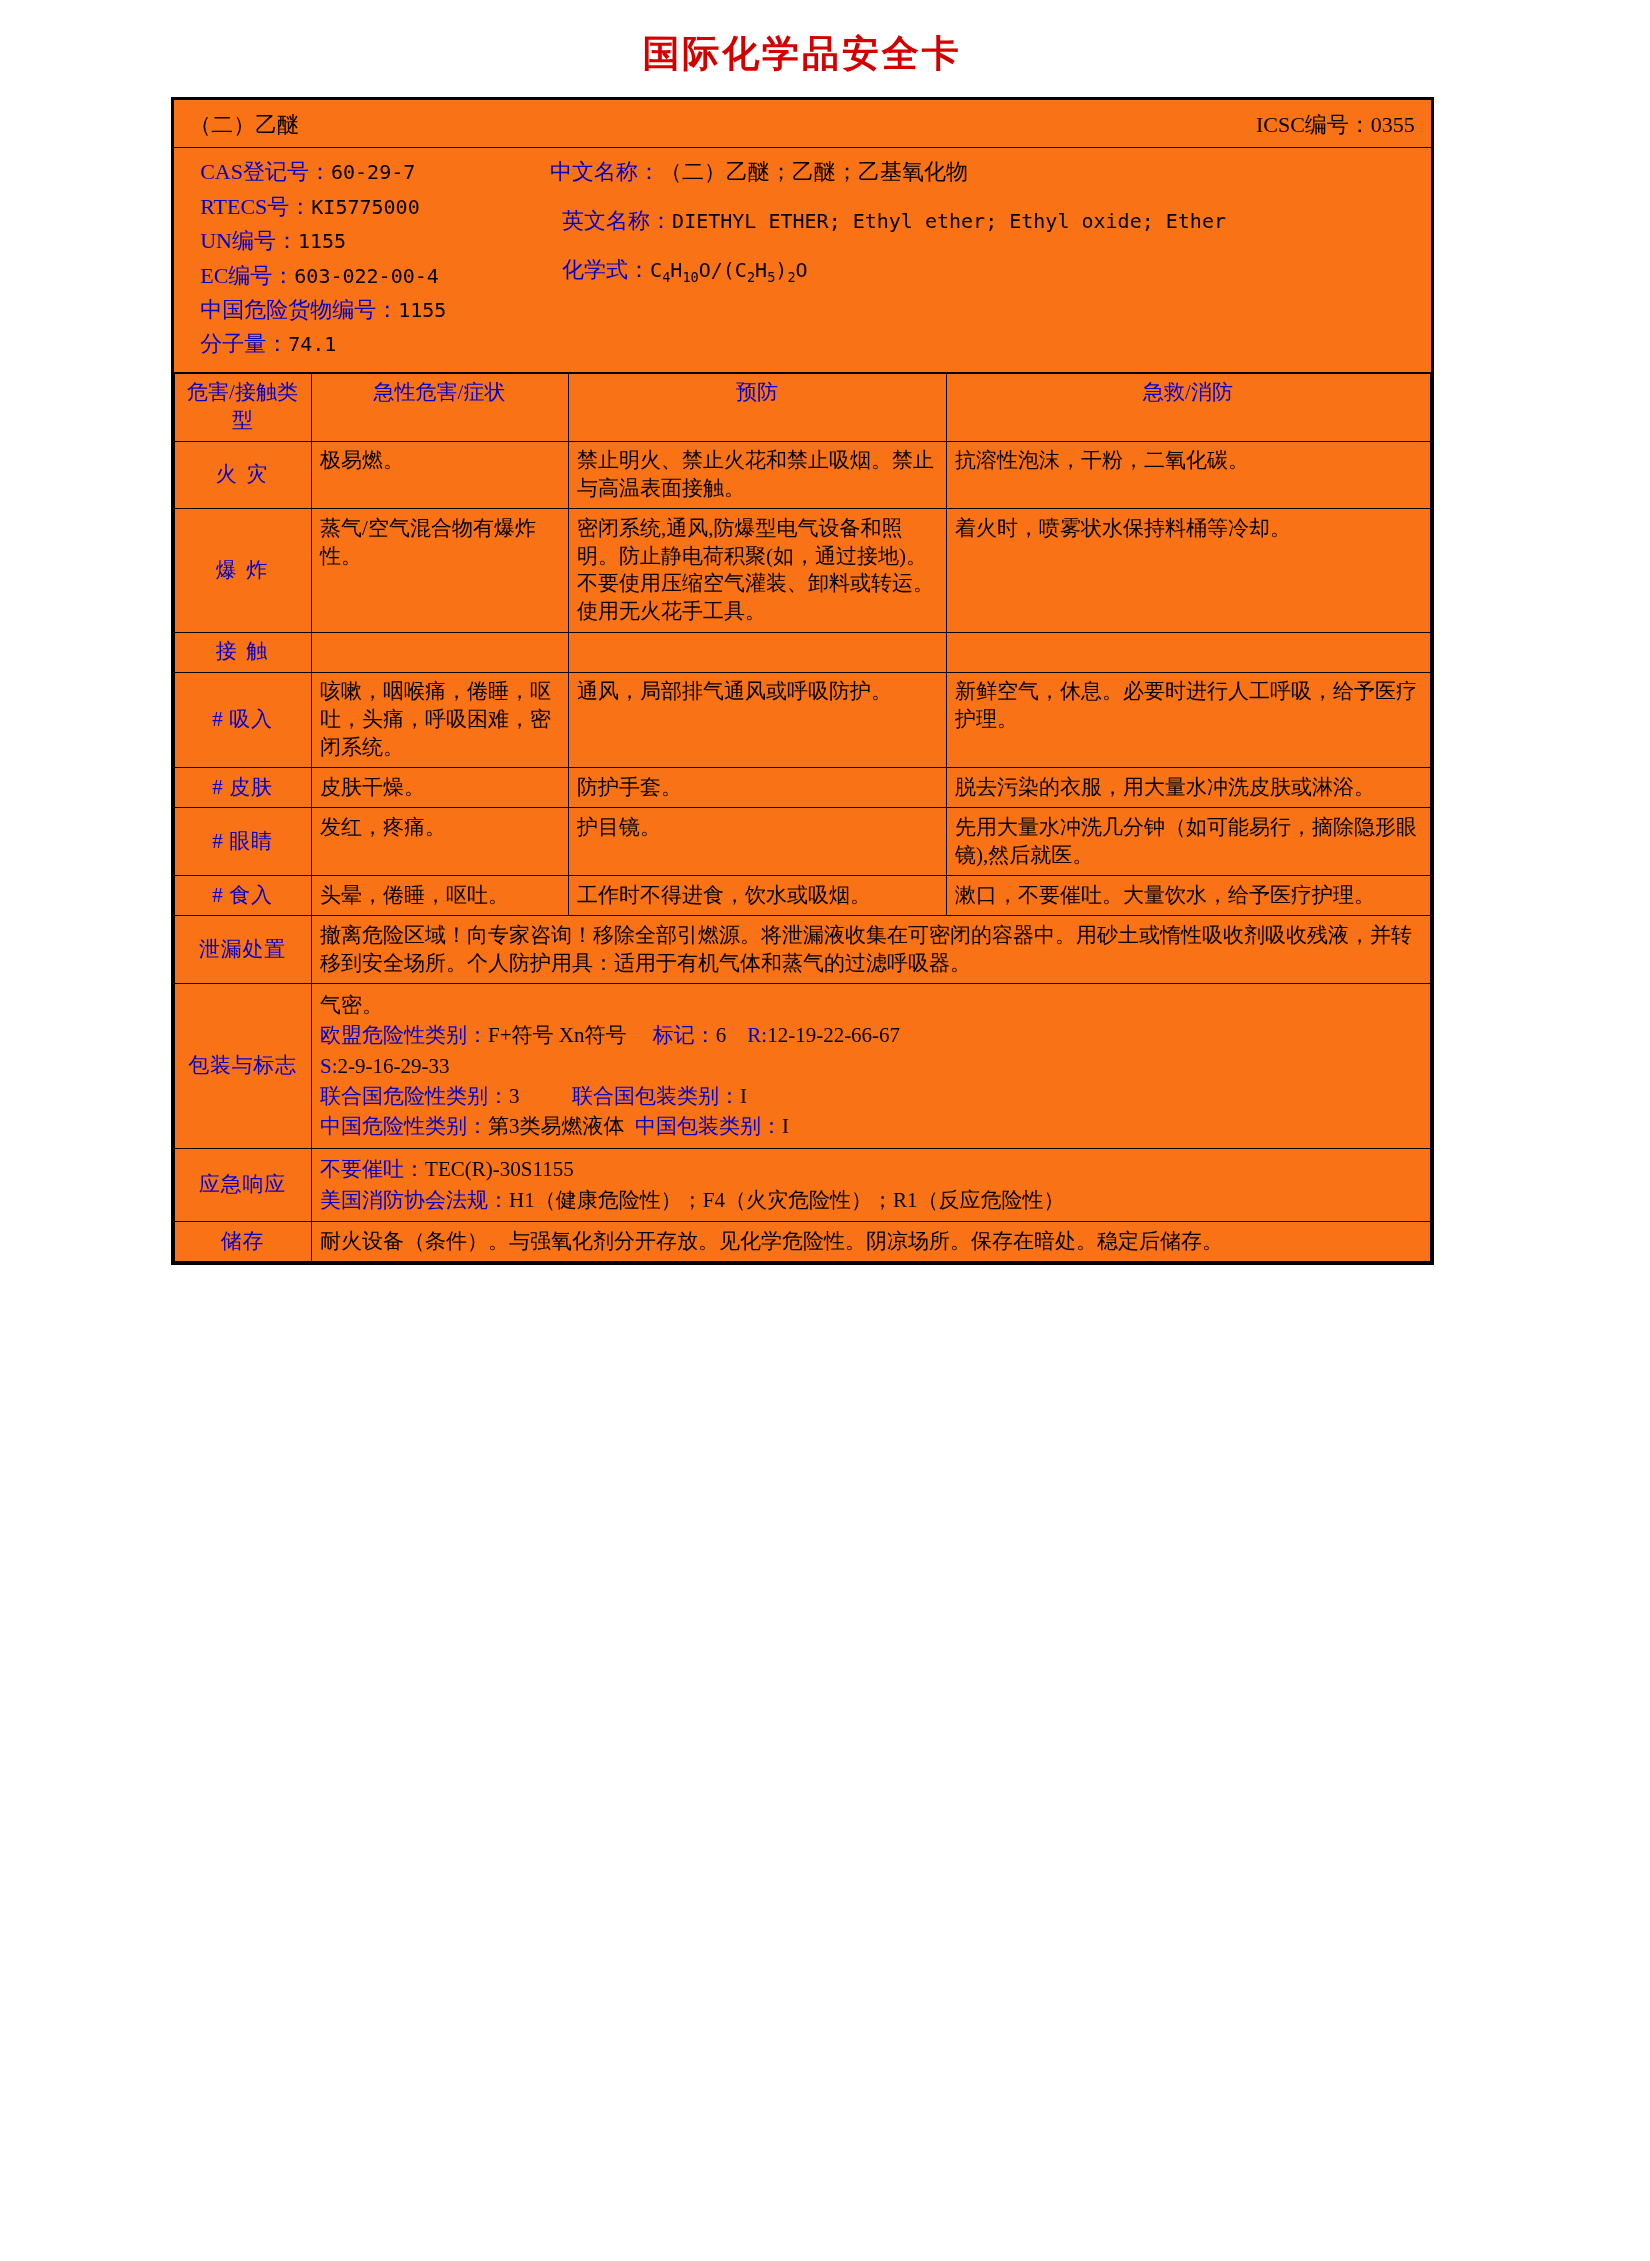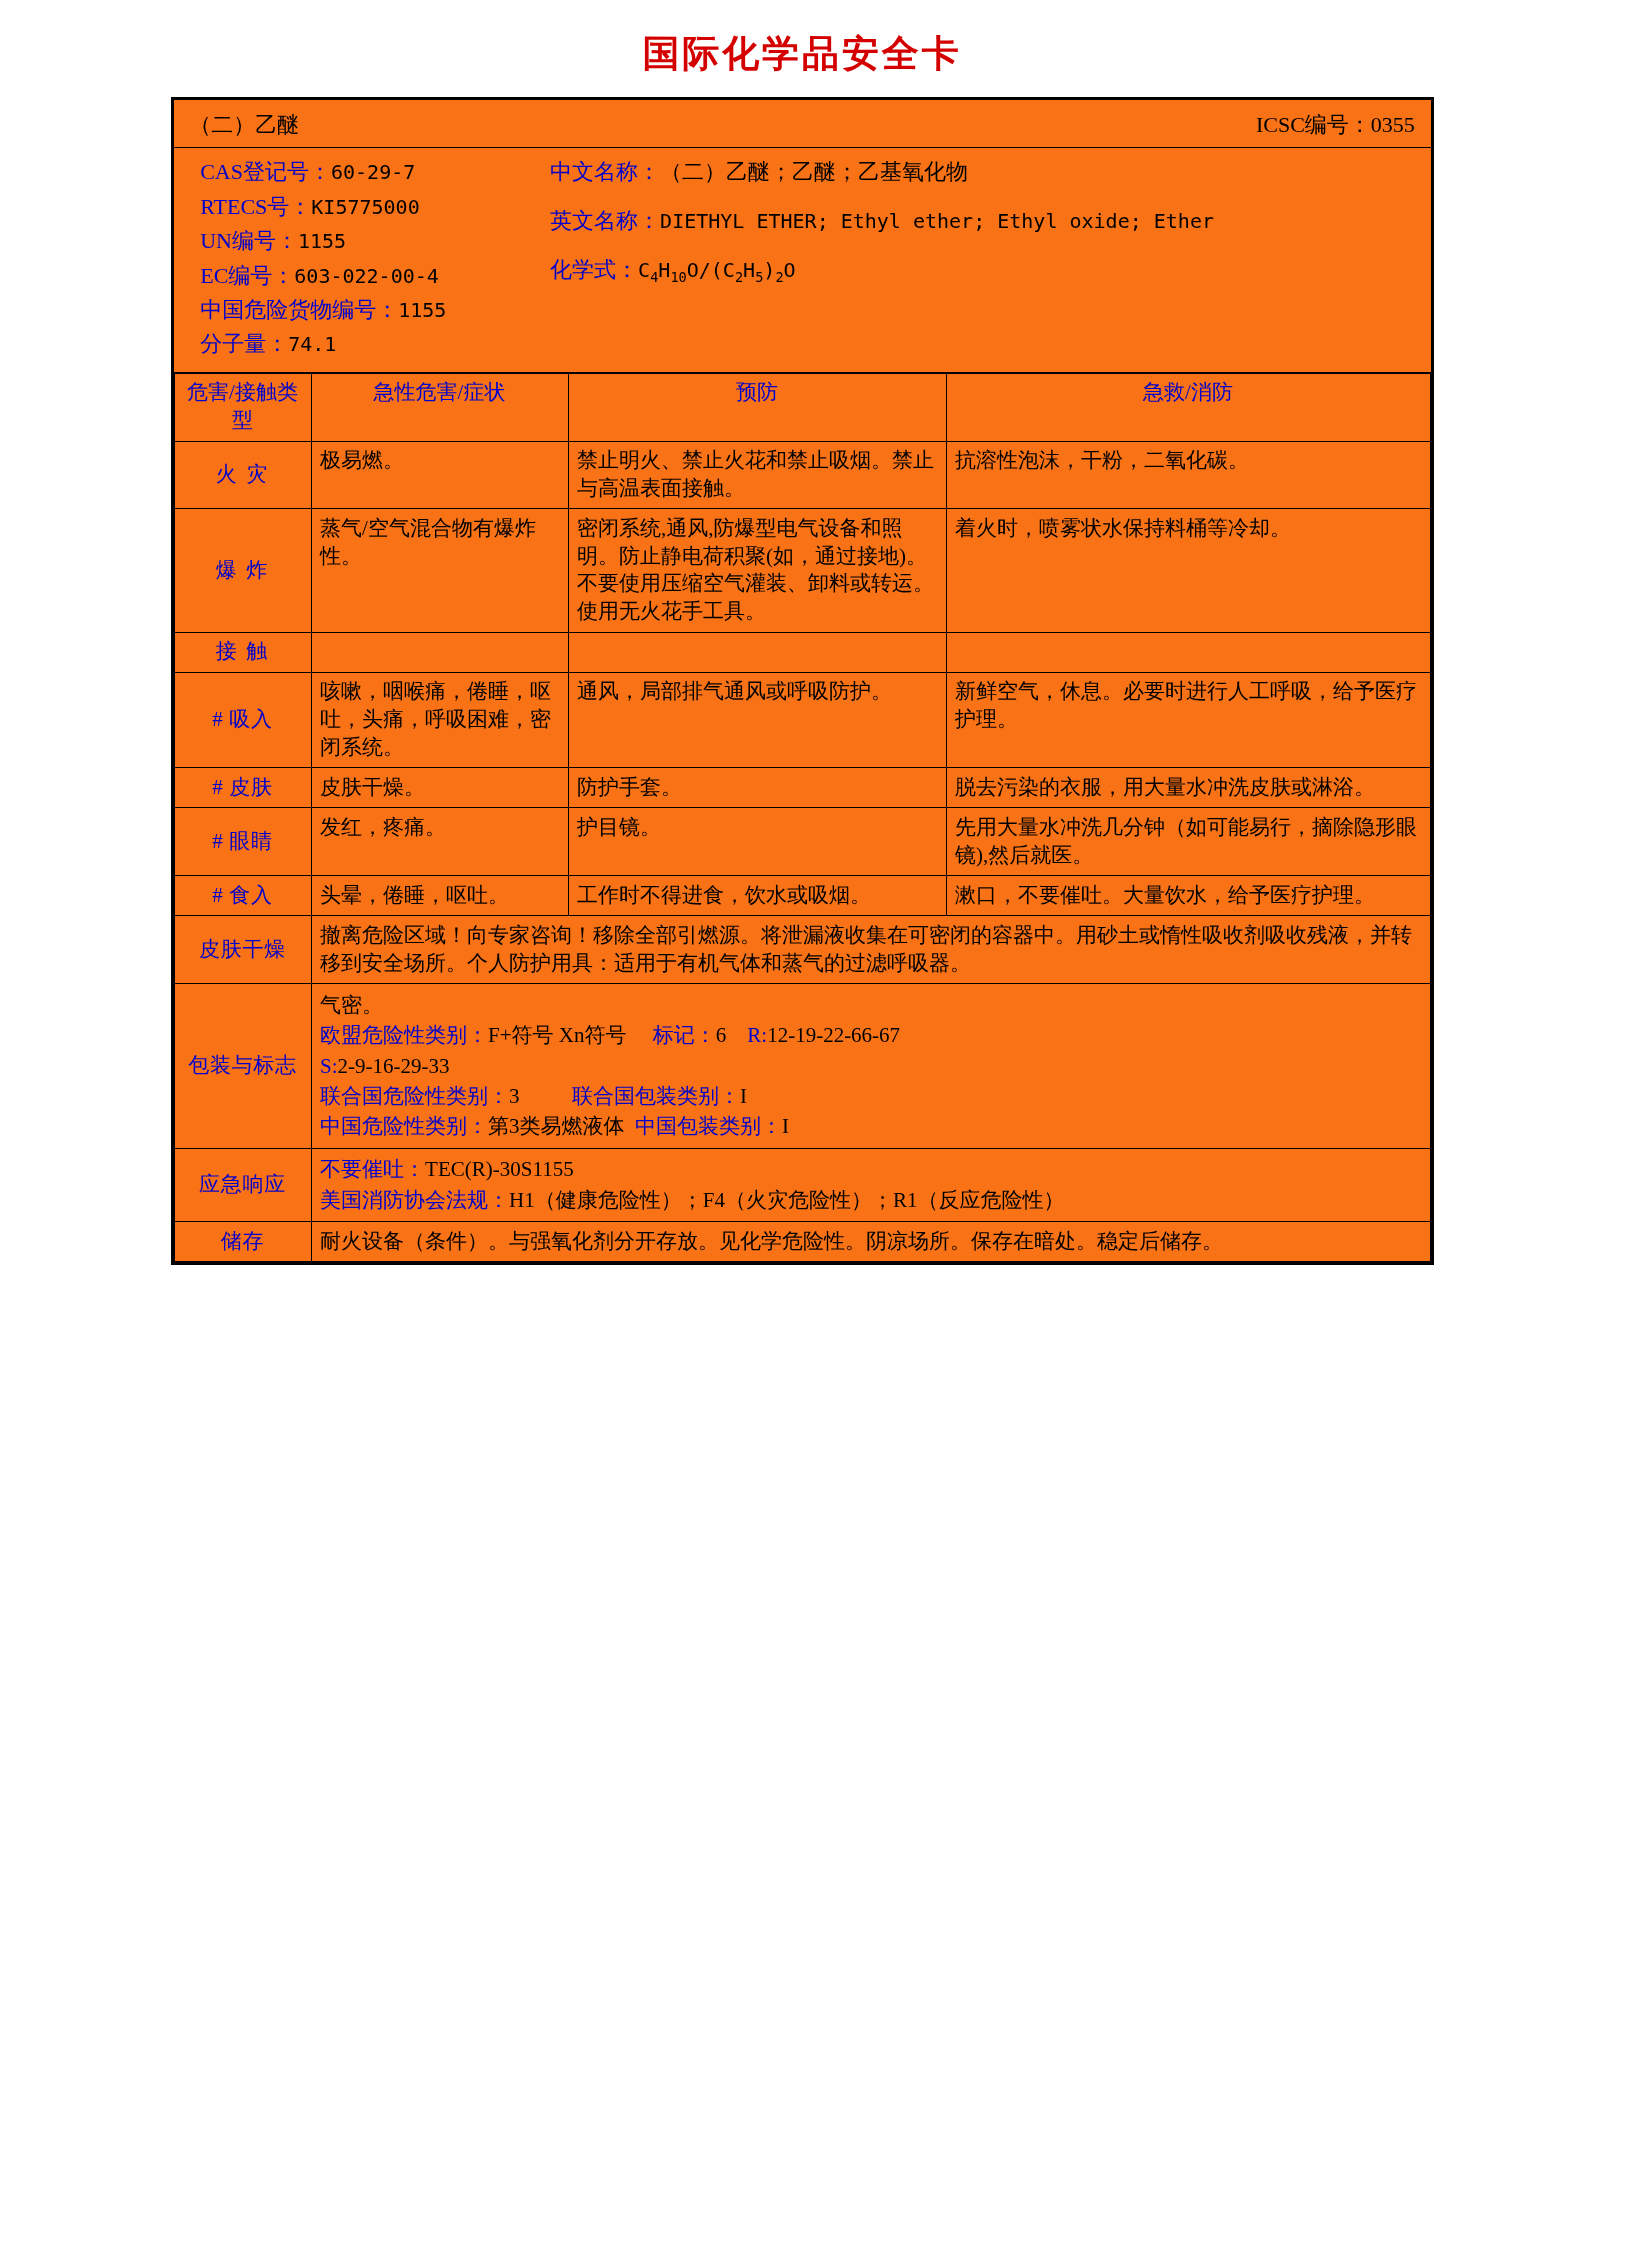--- a/index.html
+++ b/index.html
@@ -93,20 +93,21 @@
     padding: 7.1px 13px 10px 8.6px;
     box-sizing: border-box;
   }
   .idrow {
     font-size: 22px;
     line-height: 1.5;
     margin-bottom: 1.4px;
   }
   .idrow.gap {
     margin-top: 15.7px;
+    margin-left: 12px;
   }
   sub {
     font-size: 0.68em;
     vertical-align: -0.35em;
   }
   .mono {
     font-family: "DejaVu Sans Mono", "Liberation Mono", monospace;
     font-size: 20px;
   }
   .nowrapname {
@@ -233,21 +234,21 @@
         </tr>
 
         <tr>
           <td class="cat-cell small"># 食入</td>
           <td>头晕，倦睡，呕吐。</td>
           <td>工作时不得进食，饮水或吸烟。</td>
           <td>漱口，不要催吐。大量饮水，给予医疗护理。</td>
         </tr>
 
         <tr>
-          <td class="cat-cell small">皮肤干燥</td>
+          <td class="cat-cell small">泄漏处置</td>
           <td class="wide-cell" colspan="3">撤离危险区域！向专家咨询！移除全部引燃源。将泄漏液收集在可密闭的容器中。用砂土或惰性吸收剂吸收残液，并转移到安全场所。个人防护用具：适用于有机气体和蒸气的过滤呼吸器。</td>
         </tr>
 
         <tr>
           <td class="cat-cell small">包装与标志</td>
           <td class="wide-cell" colspan="3">
             <div class="pkg-line">气密。</div>
             <div class="pkg-line">
               <span class="lbl">欧盟危险性类别：</span><span>F+符号  Xn符号</span>&nbsp;&nbsp;&nbsp;&nbsp;&nbsp;<span class="lbl">标记：</span><span>6</span>&nbsp;&nbsp;&nbsp;&nbsp;<span class="lbl">R:</span><span>12-19-22-66-67</span>
             </div>

